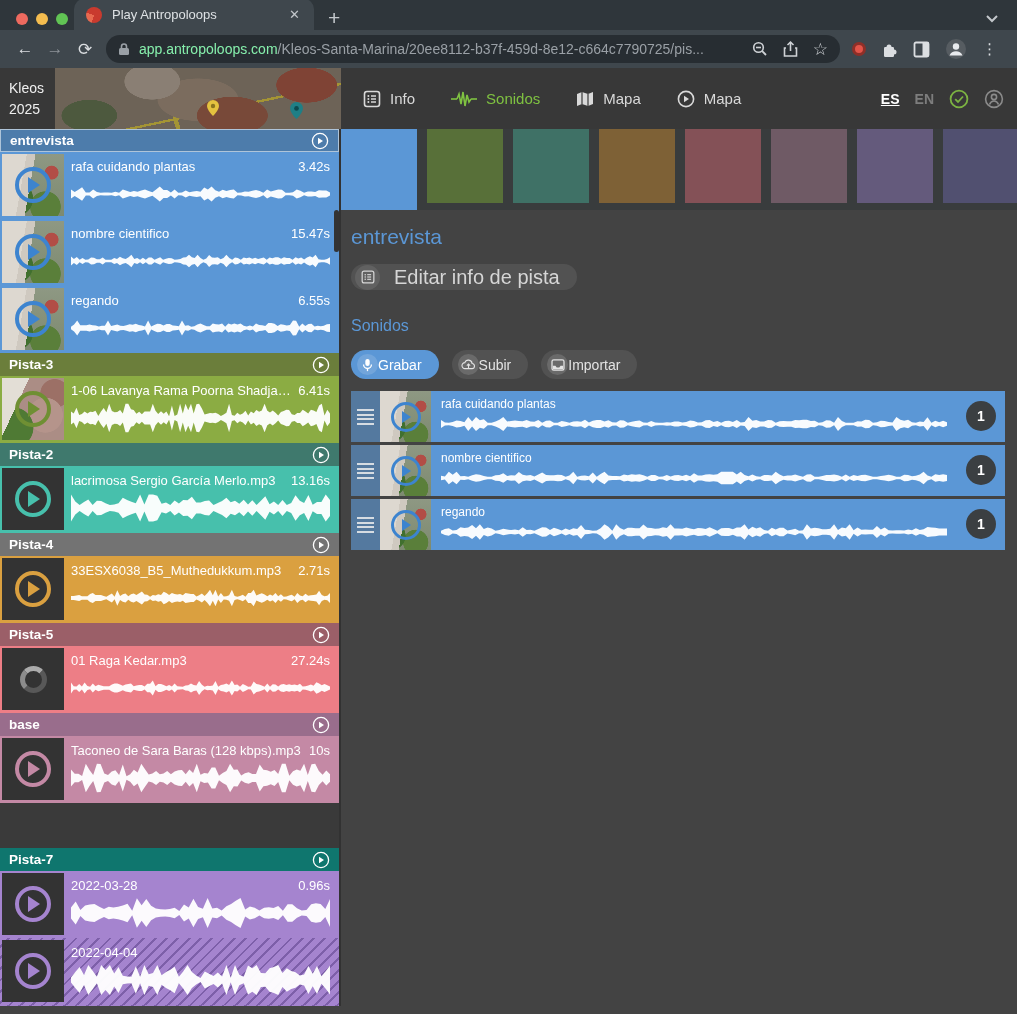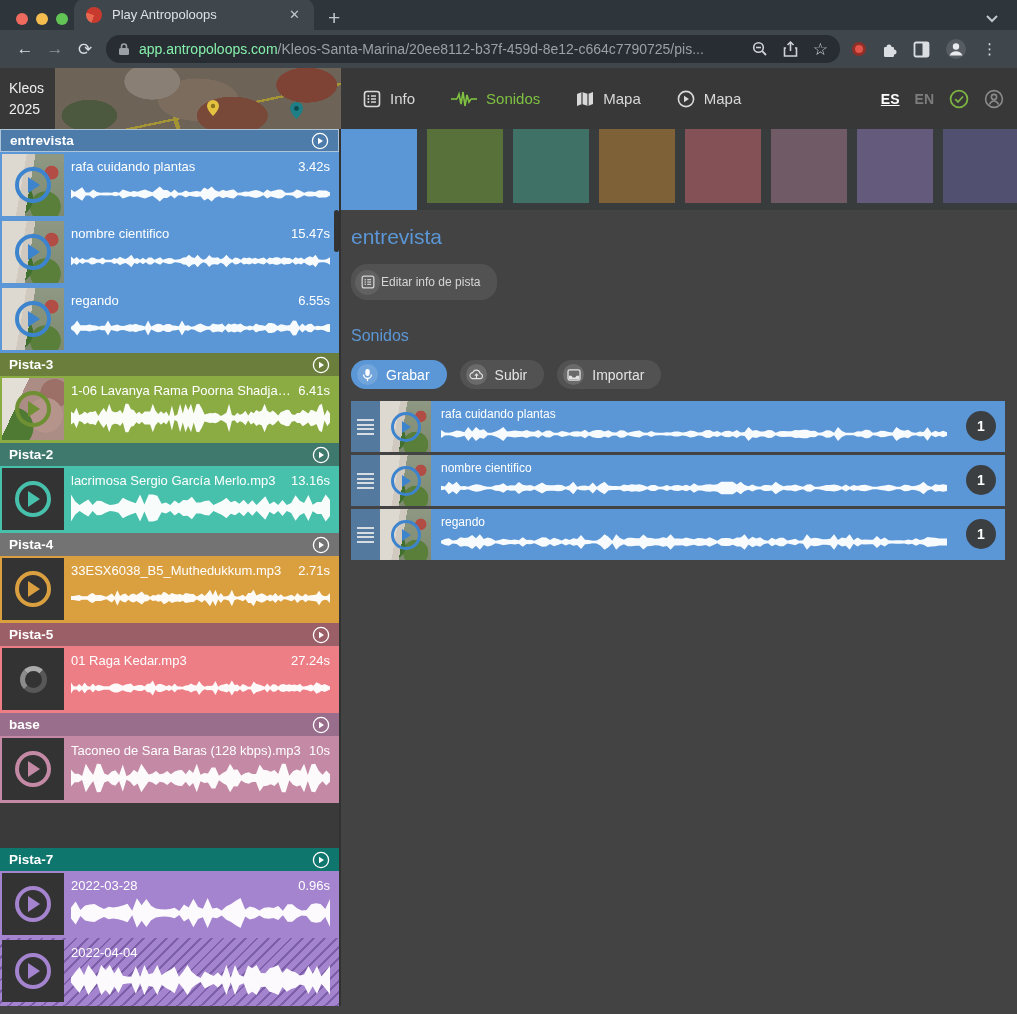--- a/index.html
+++ b/index.html
@@ -61,26 +61,26 @@
   .main{flex:1;background:#393c3d;display:flex;flex-direction:column;border-left:2px solid #323232;min-width:0;}
 
   
   .tiles{height:81px;display:flex;gap:10px;align-items:flex-start;flex:none;}
   .tile{width:76px;height:74px;flex:none;}
   .tile.selected{height:81px;}
 
   
   .panel{flex:1;background:#434343;padding-left:10px;min-width:0;}
   .panel-title{color:#5b97d6;font-size:21px;font-weight:500;padding:15px 0 15px 0;}
-  .edit-btn{display:inline-flex;align-items:center;gap:1px;background:#525252;border-radius:16px;
-            height:36px;padding:0 17px 0 4px;color:#d6d6d6;font-size:12px;}
+  .edit-btn{display:inline-flex;align-items:center;gap:14px;background:#525252;border-radius:16px;
+            height:26px;padding:0 17px 0 4px;color:#d6d6d6;font-size:20px;}
   .circ{width:25px;height:25px;border-radius:50%;background:#616161;display:flex;align-items:center;justify-content:center;flex:none;}
   .section-heading{color:#5b97d6;font-size:16px;font-weight:500;margin:27px 0 15px;}
   .btn-row{display:flex;gap:13px;align-items:center;}
-  .pill{display:inline-flex;align-items:center;gap:8px;height:29px;border-radius:15px;background:#525252;
+  .pill{display:inline-flex;align-items:center;gap:0;height:29px;border-radius:15px;background:#525252;
         color:#e3e3e3;font-size:14px;padding:0 17px 0 6px;}
   .pill.primary{background:#5b97d6;color:#fff;}
   .icirc{width:21px;height:21px;border-radius:50%;background:rgba(255,255,255,.14);display:flex;align-items:center;justify-content:center;flex:none;}
 
   
   .rows{margin:12px 12px 0 0;display:flex;flex-direction:column;gap:3px;}
   .srow{display:flex;height:51px;background:#5b97d6;}
   .handle{width:29px;background:#54799f;display:flex;align-items:center;justify-content:center;flex:none;}
   .hlines{width:17px;height:16px;background:repeating-linear-gradient(#d6dce2 0 2px,transparent 2px 4.7px);}
   .srow .thumb{width:51px;height:51px;margin:0;flex:none;}

